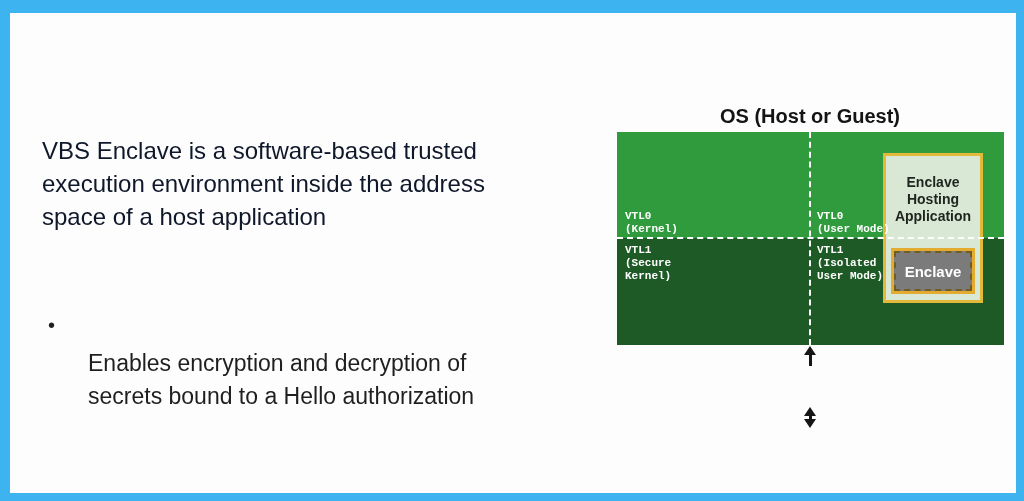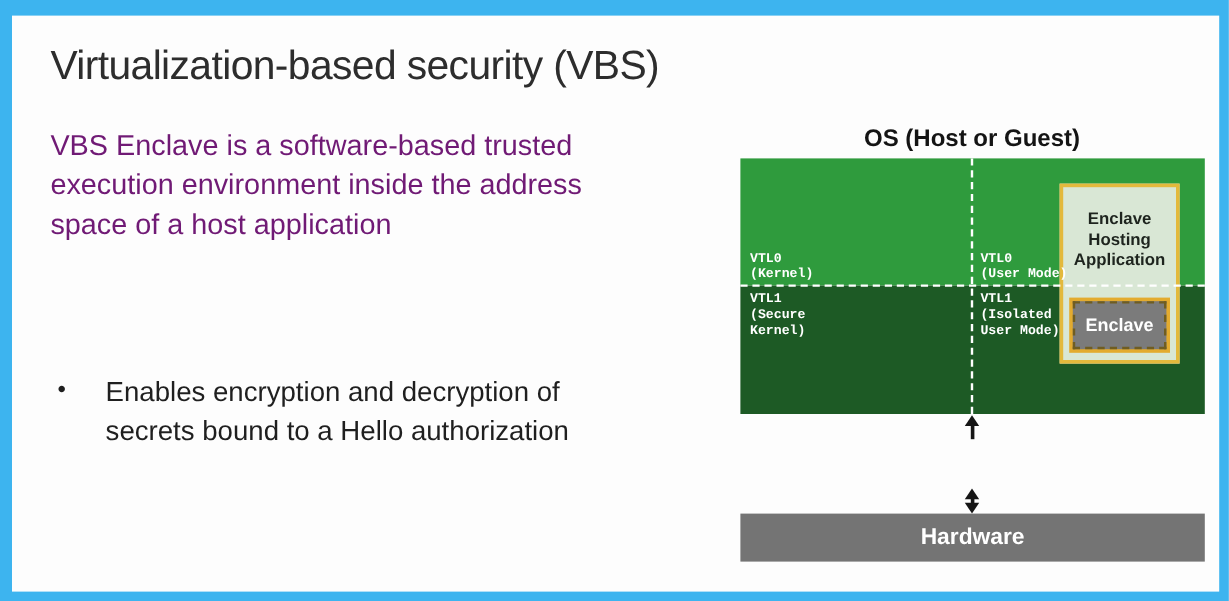--- a/index.html
+++ b/index.html
@@ -21,38 +21,38 @@
   }
   .abs { position:absolute; }
   .preline { white-space:pre-line; }
 
   .slide-title {
     left:42px; top:36px;
     font-size:34px; font-weight:400;
     color:#2d2d2d; letter-spacing:-0.5px;
   }
   .intro-text {
-    left:42px; top:105px;
+    left:42px; top:134px;
     font-size:24px; line-height:33px;
-    color:#701a75;
+    color:#0f172a;
   }
   .sdk-heading {
     left:42px; top:269px;
     font-size:25px; font-weight:400;
     color:#2b7ec6;
   }
   .bullet-row {
     left:48px; top:310px;
     display:flex;
   }
   .bullet-marker {
     width:40px; font-size:20px; color:#1f1f1f; padding-top:4px;
   }
   .bullet-text {
-    font-size:23px; line-height:33px; color:#1f1f1f;
+    font-size:23px; line-height:33px; color:#1f1f1f;margin-top:37px;
   }
 
   .os-title {
     left:660px; top:105px; width:300px;
     text-align:center;
     font-size:20px; font-weight:bold; color:#141414;
   }
 
   .quad-box {
     left:617px; top:132px;
@@ -128,21 +128,20 @@
   .arrow-1 .stem { top:7px; height:13px; }
   .arrow-2 { left:804px; top:407px; height:21px; }
   .arrow-2 .stem { top:7px; height:7px; }
 </style>
 </head>
 <body>
 
 <div class="page">
   <div class="canvas"></div>
 
-  <h1 class="abs slide-title">Virtualization-based security (VBS)</h1>
 
   <div class="abs intro-text preline">VBS Enclave is a software-based trusted
 execution environment inside the address
 space of a host application</div>
 
 
   <div class="abs bullet-row">
     <span class="bullet-marker">•</span>
     <span class="bullet-text preline">Enables encryption and decryption of
 secrets bound to a Hello authorization</span>
@@ -182,14 +181,13 @@
     <div class="stem"></div>
   </div>
 
 
   <div class="abs arrow arrow-2">
     <div class="head-up"></div>
     <div class="stem"></div>
     <div class="head-down"></div>
   </div>
 
-  <div class="abs bar bar-hardware">Hardware</div>
 </div>
 
 </body></html>

